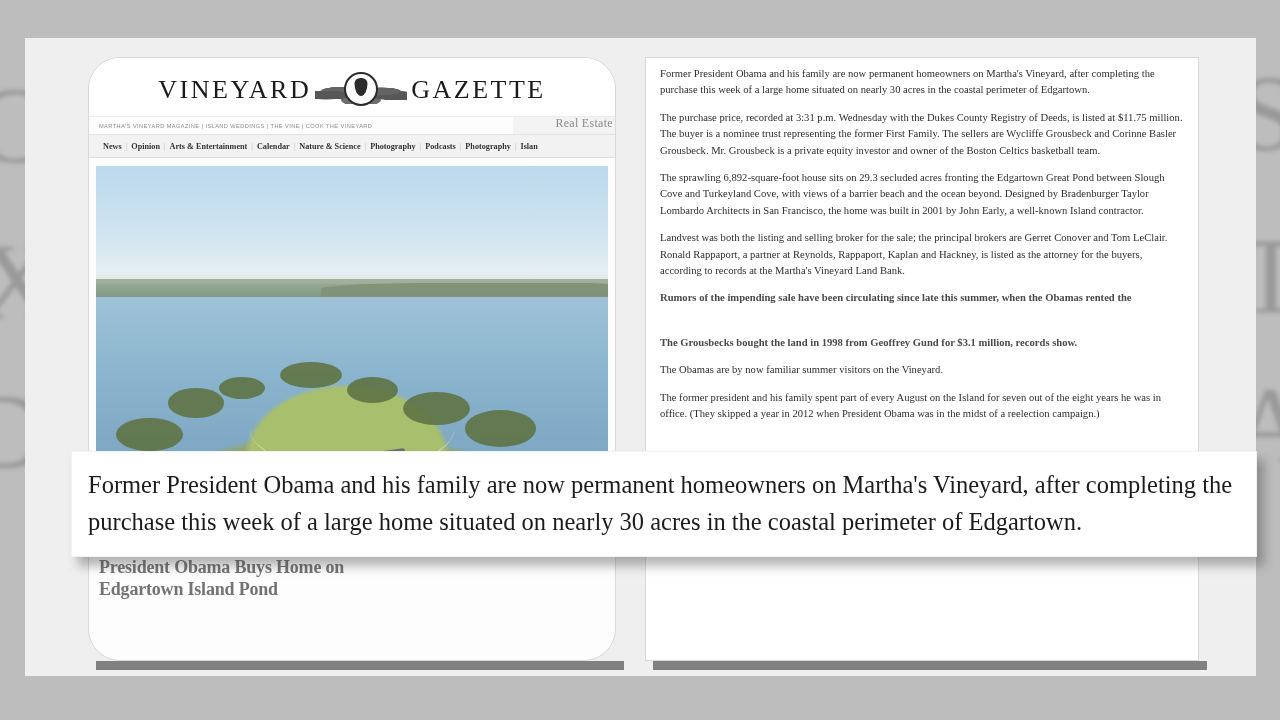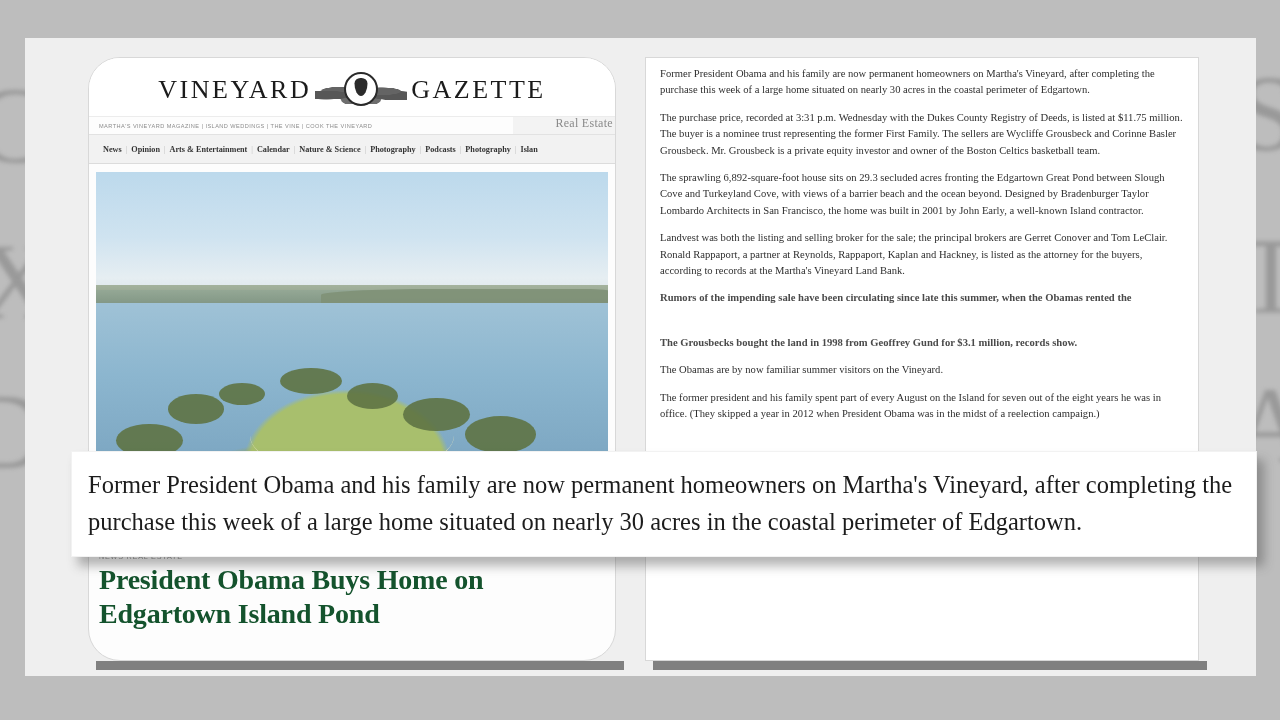--- a/index.html
+++ b/index.html
@@ -176,21 +176,21 @@
 
   .mainnav {
     background: #f2f2f2;
     border-top: 1px solid #e2e2e2;
     border-bottom: 1px solid #dcdcdc;
     display: flex;
     align-items: center;
     padding: 4px 10px;
     gap: 0;
     overflow: hidden;
-    height: 30px;
+    height: 24px;
     box-sizing: border-box;
   }
   .nav-item {
     font-family: "Liberation Serif", serif;
     font-size: 8.2px;
     color: #333333;
     white-space: nowrap;
     padding: 0 4px;
     font-weight: 600;
   }
@@ -280,24 +280,24 @@
 
   .article-meta {
     font-family: "Liberation Sans", sans-serif;
     font-size: 7.2px;
     letter-spacing: .8px;
     color: #8d8d8d;
     padding: 10px 10px 0 10px;
   }
   .article-headline {
     font-family: "Liberation Serif", serif;
-    font-size: 28px;
+    font-size: 18px;
     line-height: 1.22;
     font-weight: 700;
-    color: #14532d;
+    color: #737373;
     padding: 2px 10px 0 10px;
     letter-spacing: -.2px;
   }
 
   
   #right-panel {
     left: 620px;
     top: 19px;
     width: 554px;
     height: 604px;

